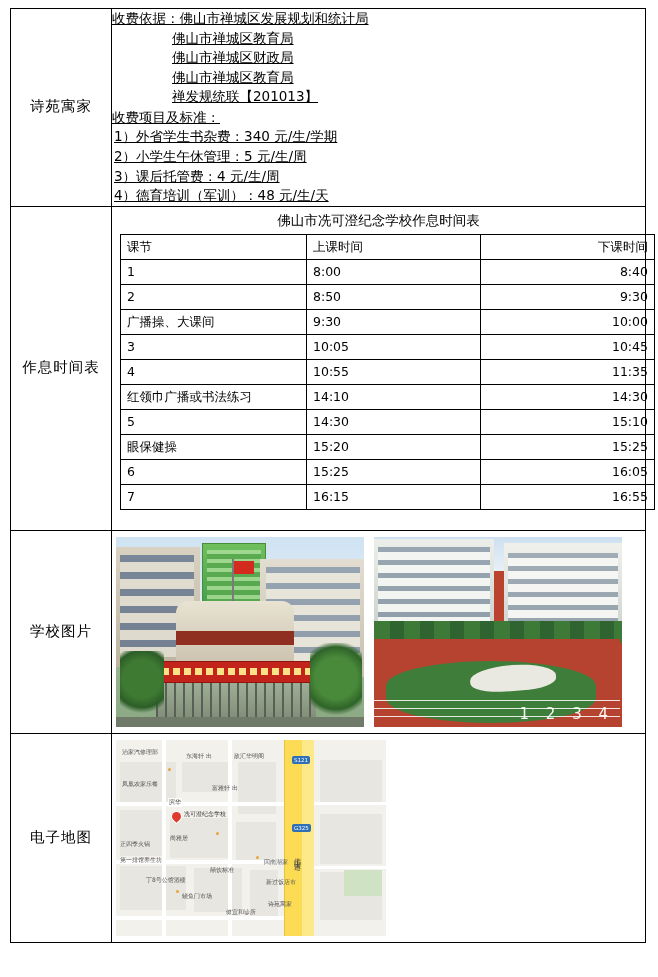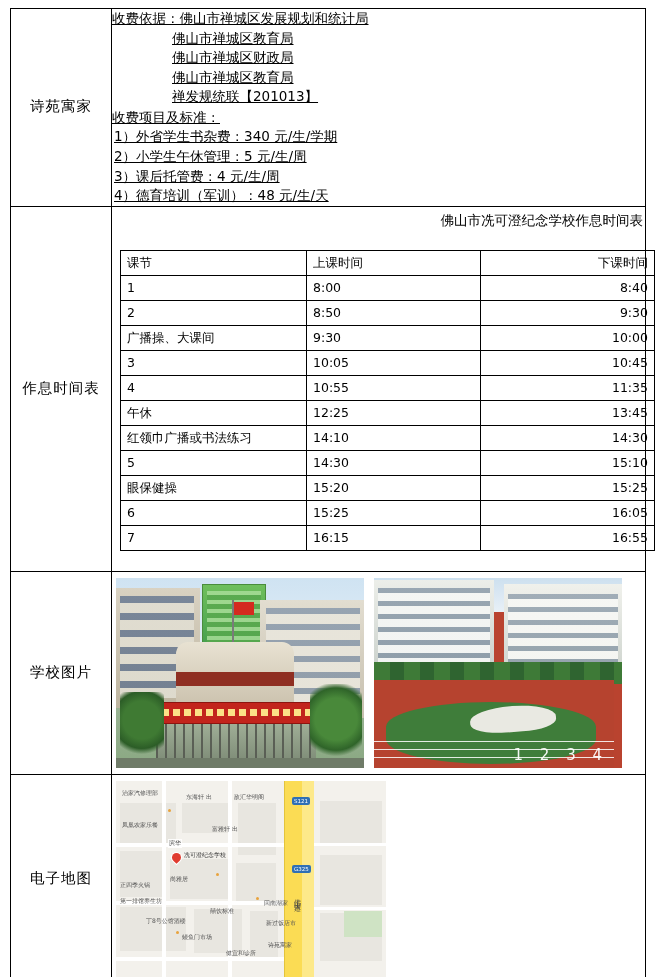--- a/index.html
+++ b/index.html
@@ -54,23 +54,23 @@
   .fee-sub {
     margin-top: 1px;
   }
   .fee-item {
     padding-left: 2px;
   }
   .schedule-wrap {
     padding: 3px 2px 4px 2px;
   }
   .schedule-title {
-    text-align: right;
+    text-align: center;
     font-size: 13.5px;
-    margin-bottom: 20px;
+    margin-bottom: 4px;
     margin-top: 2px;
   }
   table.schedule {
     border-collapse: collapse;
     width: 495px;
     margin: 0 auto 16px 6px;
     table-layout: fixed;
   }
   table.schedule td {
     border: 1px solid #000;
@@ -120,21 +120,21 @@
   .ph1 .tree1 { position:absolute; left:4px; bottom:6px; width:44px; height:70px; background:radial-gradient(circle at 50% 40%, #3f7a33 0 40%, #2c5d27 60%, rgba(44,93,39,0) 72%); }
   .ph1 .tree2 { position:absolute; right:2px; bottom:6px; width:52px; height:78px; background:radial-gradient(circle at 50% 45%, #49893a 0 42%, #2f6429 62%, rgba(47,100,41,0) 74%); }
   
   .ph2 { background: linear-gradient(#cfe0ee 0 18%, #b9432f 18% 100%); }
   .ph2 .sky { position:absolute; left:0; top:0; right:0; height:18%; background:linear-gradient(#cde0ef,#e8f0f7); }
   .ph2 .bldgA { position:absolute; left:0; top:2px; width:120px; height:88px; background:linear-gradient(180deg,#eceee9,#ccd2cd); }
   .ph2 .bldgA:after { content:""; position:absolute; left:4px; top:8px; right:4px; bottom:6px; background:repeating-linear-gradient(180deg, rgba(110,130,150,.65) 0 5px, rgba(244,246,244,.95) 5px 13px); }
   .ph2 .bldgB { position:absolute; right:0; top:6px; width:118px; height:92px; background:linear-gradient(180deg,#f0f1ec,#cdd3cd); }
   .ph2 .bldgB:after { content:""; position:absolute; left:4px; top:10px; right:4px; bottom:6px; background:repeating-linear-gradient(180deg, rgba(110,130,150,.6) 0 5px, rgba(246,247,244,.95) 5px 13px); }
   .ph2 .trees { position:absolute; left:0; right:0; top:84px; height:22px; background:repeating-linear-gradient(90deg,#3e7a37 0 16px,#2f6430 16px 30px); }
-  .ph2 .field { position:absolute; left:0; right:8px; bottom:0; height:88px; background:#b6432f; }
+  .ph2 .field { position:absolute; left:0; right:2px; bottom:0; height:88px; background:#b6432f; }
   .ph2 .infield { position:absolute; left:12px; bottom:4px; width:210px; height:62px; background:#3f7d3a; border-radius:50%/40%; }
   .ph2 .white { position:absolute; left:96px; bottom:36px; width:86px; height:26px; background:#e9e9e2; border-radius:50% 50% 40% 40%; transform:rotate(-4deg); }
   .ph2 .lane { position:absolute; left:0; right:0; height:1px; background:rgba(255,255,255,.85); }
   .ph2 .l1 { bottom:26px; }
   .ph2 .l2 { bottom:18px; }
   .ph2 .l3 { bottom:10px; }
   .ph2 .nums { position:absolute; right:6px; bottom:4px; color:#fff; font-size:15px; letter-spacing:6px; font-family:"DejaVu Sans", sans-serif; opacity:.95; }
   
   .map-wrap { padding:6px 4px 6px 4px; }
   .map {
@@ -213,25 +213,20 @@
                 </tr>
                 <tr>
                   <td class="c1">3</td>
                   <td class="c2">10:05</td>
                   <td class="c3">10:45</td>
                 </tr>
                 <tr>
                   <td class="c1">4</td>
                   <td class="c2">10:55</td>
                   <td class="c3">11:35</td>
-                </tr>
-                <tr>
-                  <td class="c1">午休</td>
-                  <td class="c2">12:25</td>
-                  <td class="c3">13:45</td>
                 </tr>
                 <tr>
                   <td class="c1">红领巾广播或书法练习</td>
                   <td class="c2">14:10</td>
                   <td class="c3">14:30</td>
                 </tr>
                 <tr>
                   <td class="c1">5</td>
                   <td class="c2">14:30</td>
                   <td class="c3">15:10</td>

